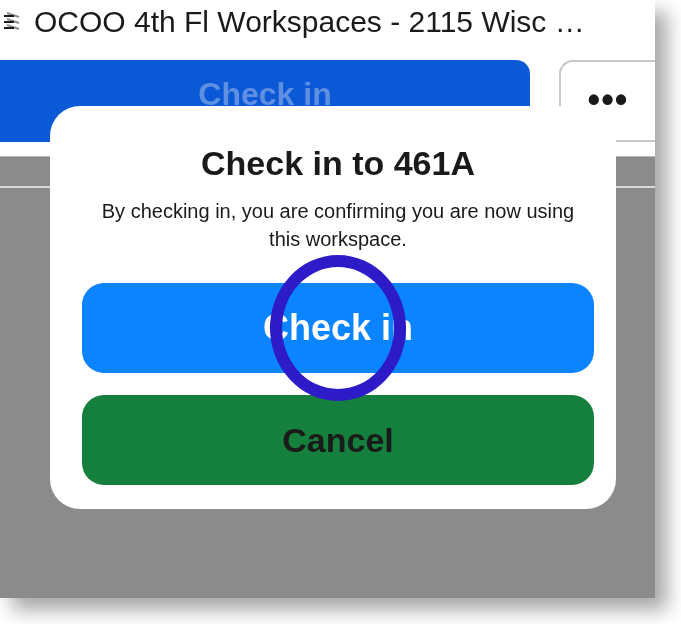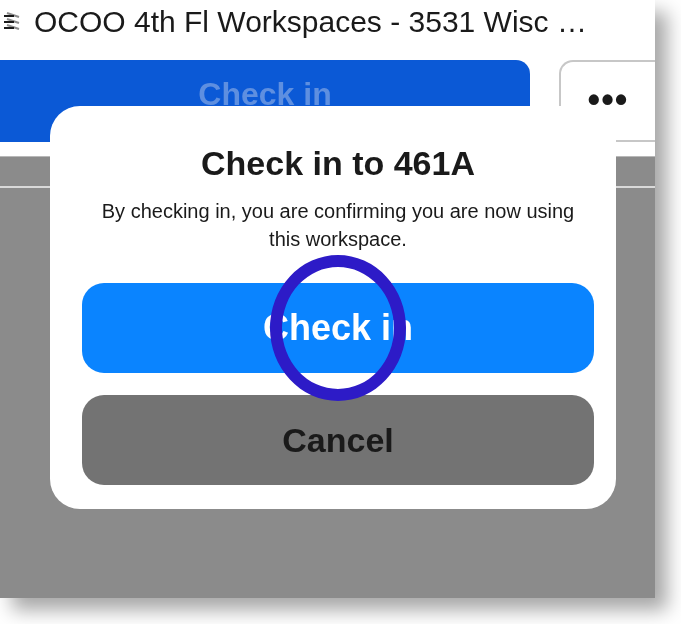--- a/index.html
+++ b/index.html
@@ -170,21 +170,21 @@
       position: relative;
       display: flex;
       align-items: center;
       justify-content: center;
       font-family: inherit;
     }
     
     .modal-secondary-btn {
       width: 100%;
       height: 90px;
-      background: #737373;
+      background: #15803d;
       border: none;
       border-radius: 22px;
       color: #1a1a1a;
       font-size: 34px;
       font-weight: 600;
       cursor: pointer;
       display: flex;
       align-items: center;
       justify-content: center;
       font-family: inherit;
@@ -208,21 +208,21 @@
 <div class="frame">
   <div class="background-grey"></div>
 
   <div class="header-white">
     <span class="header-icon">
       <svg width="24" height="24" viewBox="0 0 24 24" fill="none" stroke="#1a1a1a" stroke-width="2">
         <path d="M3 6 L13 6 M3 12 L13 12 M3 18 L13 18"></path>
         <path d="M6 3 L18 7 M6 9 L18 13 M6 15 L18 19" opacity="0.5"></path>
       </svg>
     </span>
-    <div class="header-title">OCOO 4th Fl Workspaces - 3531 Wisc …</div>
+    <div class="header-title">OCOO 4th Fl Workspaces - 2115 Wisc …</div>
   </div>
 
   <div class="toolbar-strip">
     <div class="checkin-bg-button">
       <span class="checkin-bg-label">Check in</span>
     </div>
     <div class="more-button">
       <span>•••</span>
     </div>
   </div>

